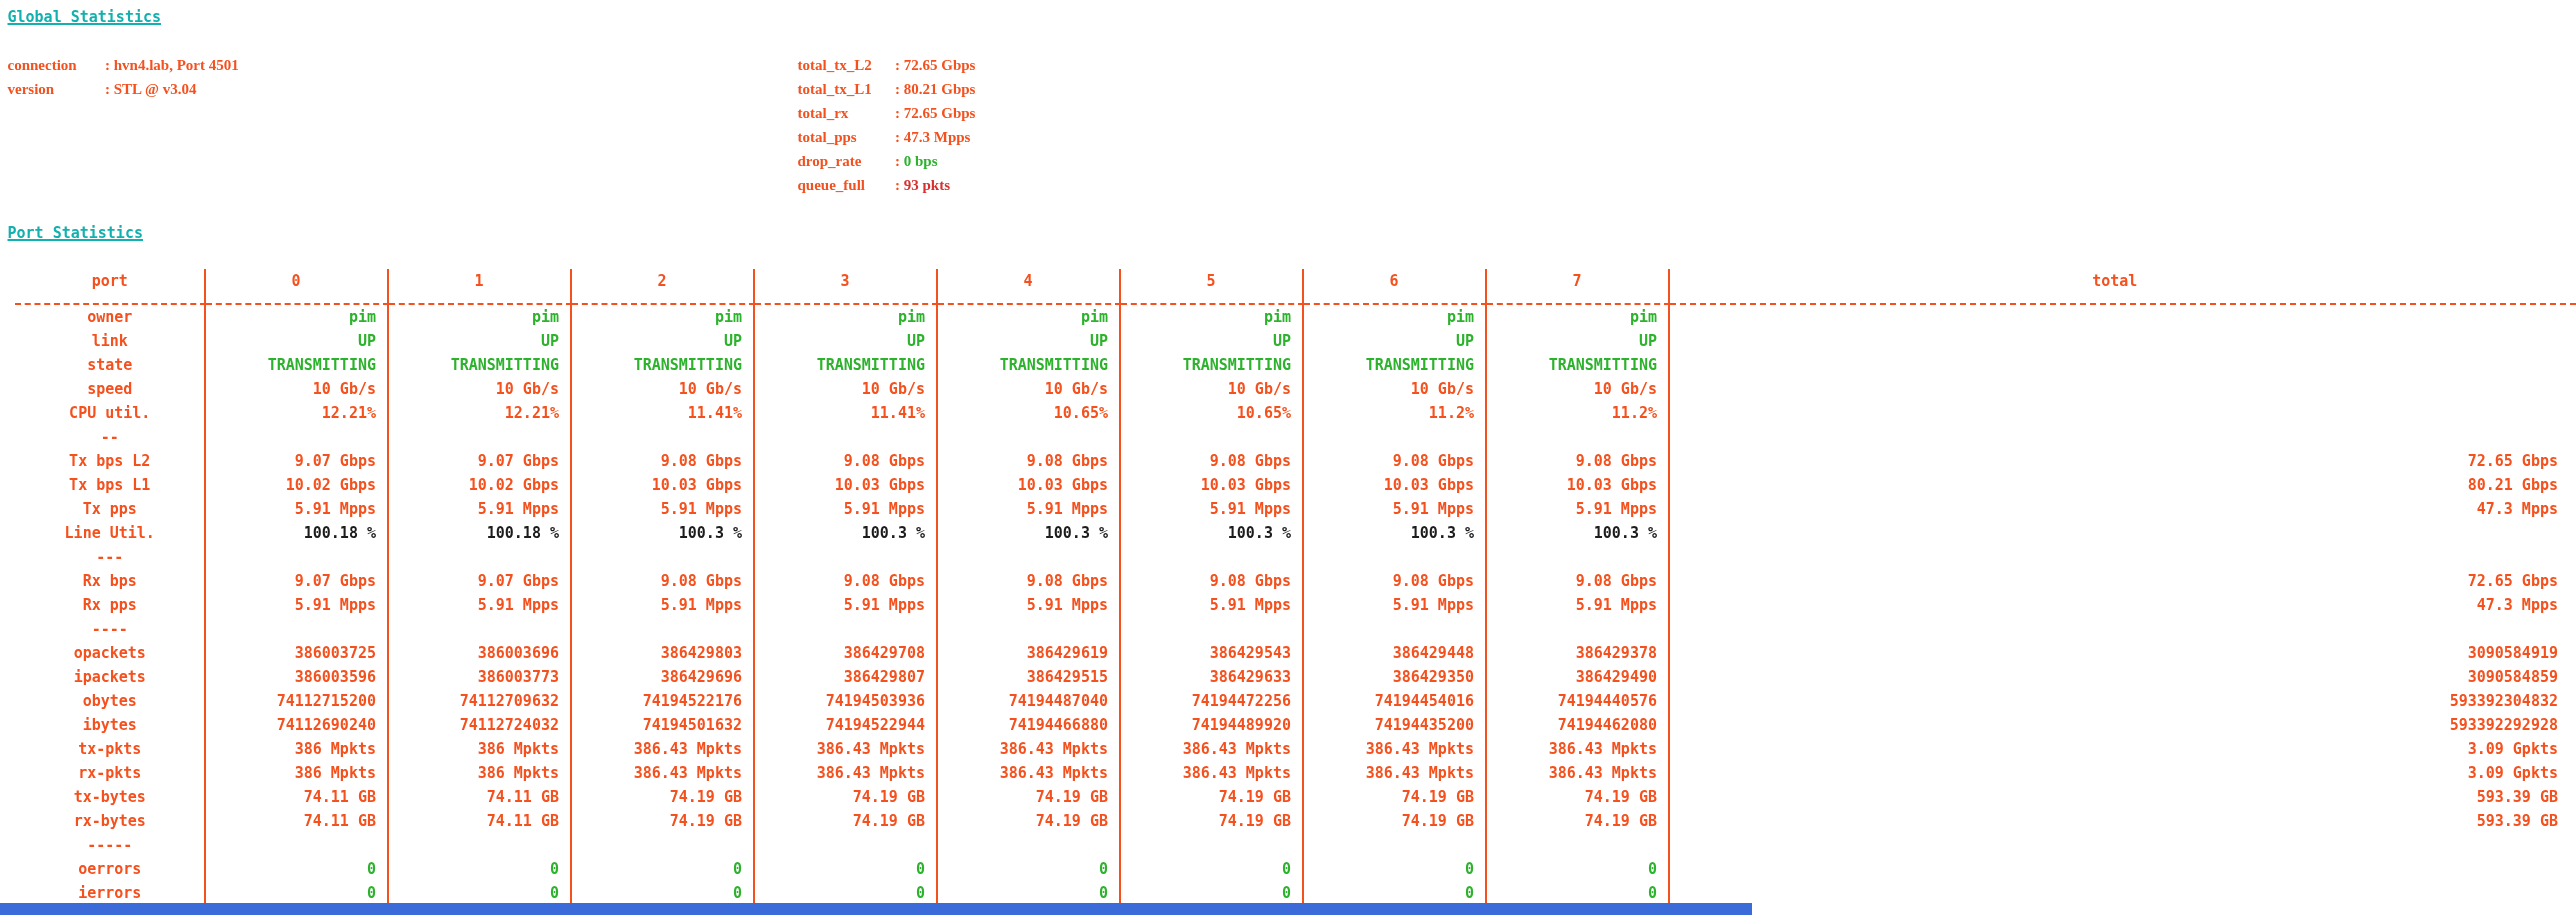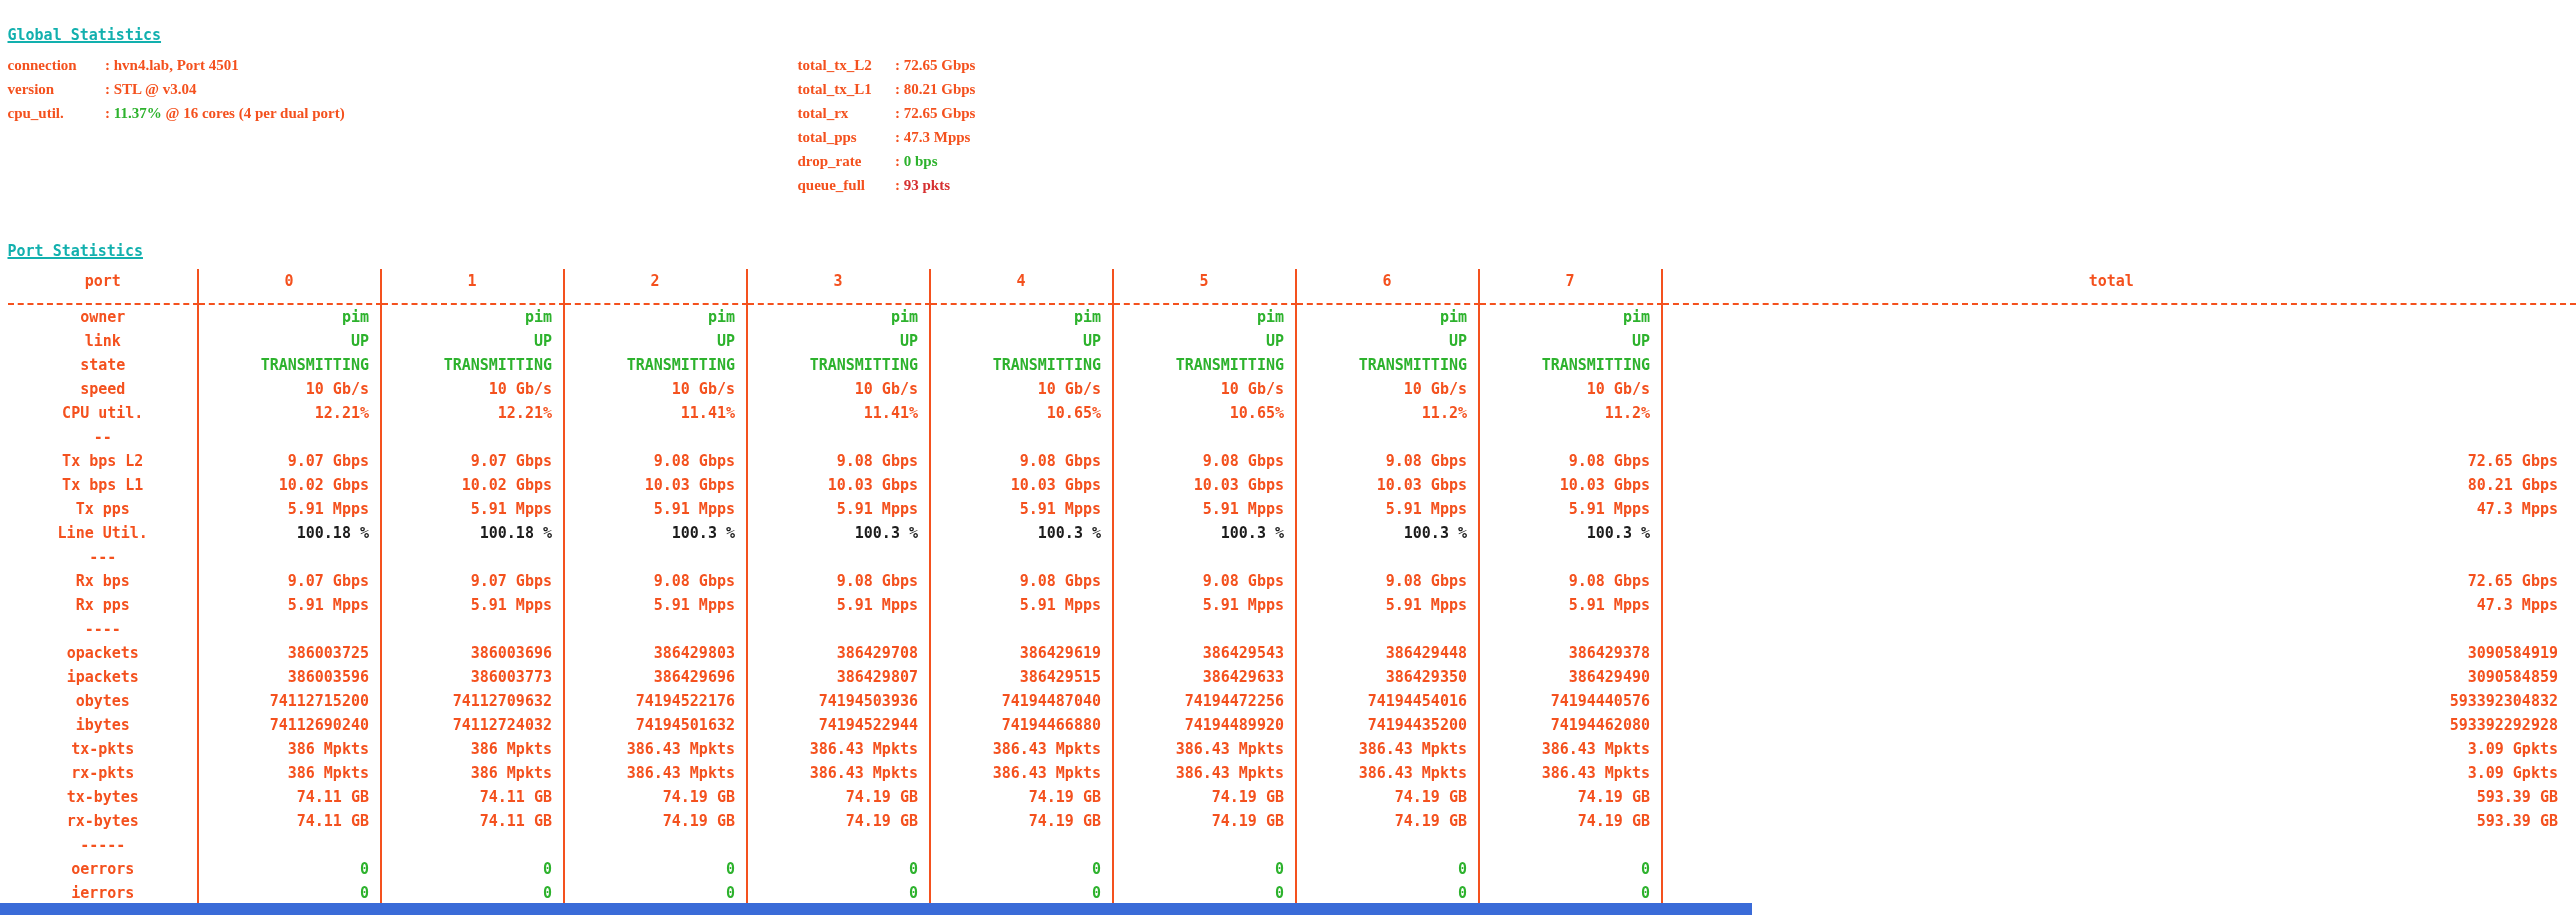--- a/index.html
+++ b/index.html
@@ -10,33 +10,33 @@
     font-weight:bold; font-size:15px; line-height:24px;
     color:var(--orange); padding:4.5px 0 0 7.5px;
   }
   .c-orange { color:var(--orange); }
   .c-green  { color:var(--green); }
   .c-dark   { color:var(--dark); }
   .c-red    { color:var(--red); }
 
   .section-title {
     color:var(--teal); text-decoration:underline; text-decoration-thickness:1.5px;
-    margin-bottom:24px; display:inline-block;margin-top:18px;
+    margin-bottom:24px; display:inline-block;
   }
   .title-row { height:24px; margin-bottom:24px; }
   .title-row .section-title { margin-bottom:0; }
 
   .global-stats { display:flex; margin-bottom:24px;font-family:Liberation Serif, serif; }
   .gcol { display:block; }
   .gcol.left { width:790px; flex:0 0 790px; }
   .stat-line { height:24px; white-space:pre; }
   .stat-line .lbl { display:inline-block; width:13ch; }
 
   .port-table { width:100%; }
-  .trow { display:grid; grid-template-columns:191px repeat(8,183px) 1fr; height:24px; white-space:pre; }
+  .trow { display:grid; grid-template-columns:191px repeat(8,183px) 1fr; height:24px; white-space:pre;margin-left:7px; }
   .trow.hsep { height:12px; }
   .tcell { border-right:2.2px solid var(--orange); overflow:hidden; }
   .tcell:last-child { border-right:none; }
   .hsep .tcell { border-bottom:2.2px dashed var(--orange); }
   .tcell.label { text-align:center; padding-left:1.5px; }
   .tcell.head { text-align:center; color:var(--orange); }
   .tcell.head-label { text-align:center; }
   .tcell.head-total { text-align:center; padding-right:16px; }
   .tcell.val { text-align:right; padding-right:10.5px; }
   .tcell.val.total { padding-right:18px; }
@@ -52,21 +52,20 @@
 <div class="screen">
 
   <div class="title-row">
     <span class="section-title">Global Statistics</span>
   </div>
 
   <div class="global-stats">
     <div class="gcol left" id="global-left">
         <div class="stat-line"><span class="lbl c-orange">connection</span><span class="c-orange">: </span><span class="c-orange">hvn4.lab, Port 4501</span></div>
         <div class="stat-line"><span class="lbl c-orange">version</span><span class="c-orange">: </span><span class="c-orange">STL @ v3.04</span></div>
-        <div class="stat-line"><span class="lbl c-orange">cpu_util.</span><span class="c-orange">: </span><span class="c-green">11.37%</span><span class="c-orange"> @ 16 cores (4 per dual port)</span></div>
       </div>
     <div class="gcol right" id="global-right">
         <div class="stat-line"><span class="lbl c-orange">total_tx_L2</span><span class="c-orange">: </span><span class="c-orange">72.65 Gbps</span></div>
         <div class="stat-line"><span class="lbl c-orange">total_tx_L1</span><span class="c-orange">: </span><span class="c-orange">80.21 Gbps</span></div>
         <div class="stat-line"><span class="lbl c-orange">total_rx</span><span class="c-orange">: </span><span class="c-orange">72.65 Gbps</span></div>
         <div class="stat-line"><span class="lbl c-orange">total_pps</span><span class="c-orange">: </span><span class="c-orange">47.3 Mpps</span></div>
         <div class="stat-line"><span class="lbl c-orange">drop_rate</span><span class="c-orange">: </span><span class="c-green">0 bps</span></div>
         <div class="stat-line"><span class="lbl c-orange">queue_full</span><span class="c-orange">: </span><span class="c-red">93 pkts</span></div>
       </div>
   </div>

